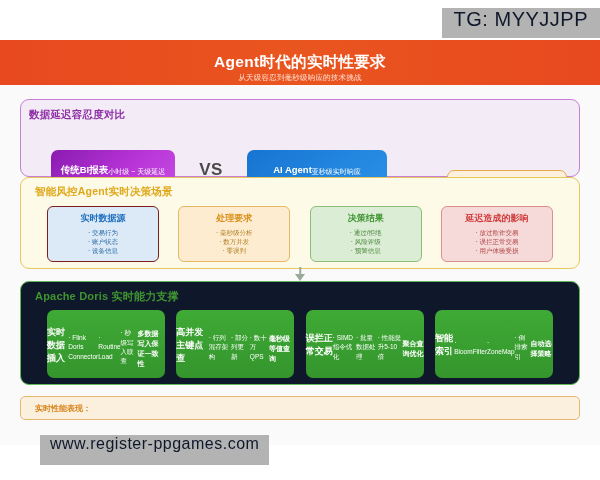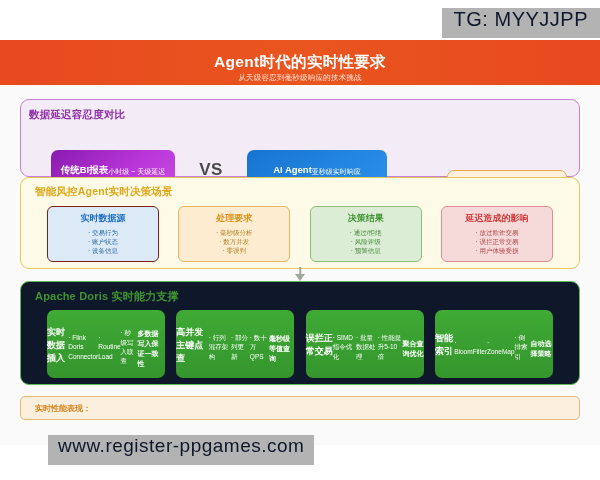--- a/index.html
+++ b/index.html
@@ -15,21 +15,21 @@
     position:absolute;
     background:#b3b3b3;
     color:#0f172a;
     font-weight:400;
     letter-spacing:.5px;
     display:flex;
     white-space:nowrap;
     margin-left:36px;
   }
   #wm-tg{top:8px;right:0;height:30px;padding:0 12px;font-size:20px;}
-  #wm-site{left:12px;bottom:15px;height:30px;padding:0 10px;font-size:19px;}
+  #wm-site{left:4px;bottom:15px;height:30px;padding:0 10px;font-size:16px;}
 
   
   .header{
     position:absolute;left:0;top:40px;width:600px;height:56px;
     background:linear-gradient(90deg,#e8491f 0%,#e9551f 50%,#e8491f 100%);
     display:flex;flex-direction:column;align-items:center;justify-content:center;
     box-sizing:border-box;
   }
   .header-title{
     color:#ffffff;font-size:15.5px;font-weight:bold;letter-spacing:.3px;

